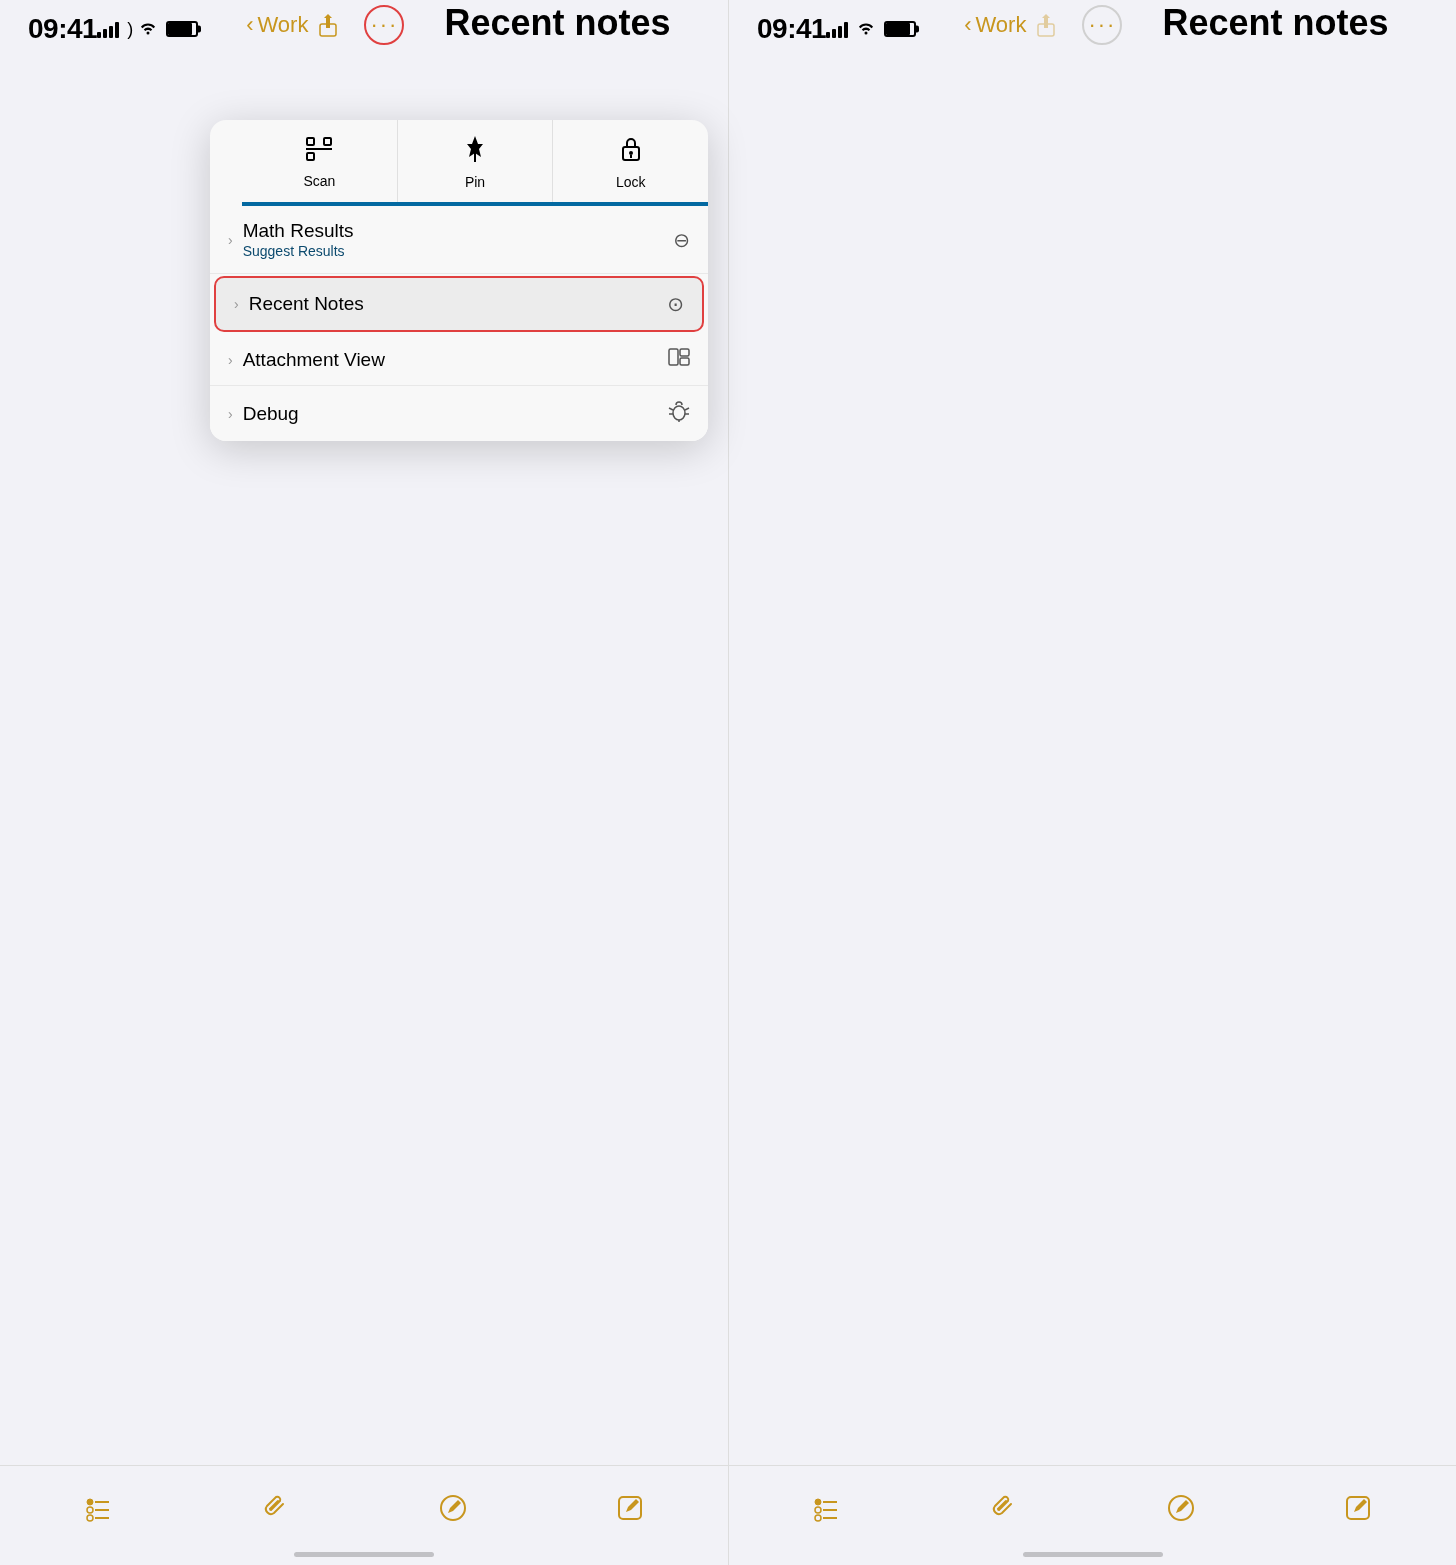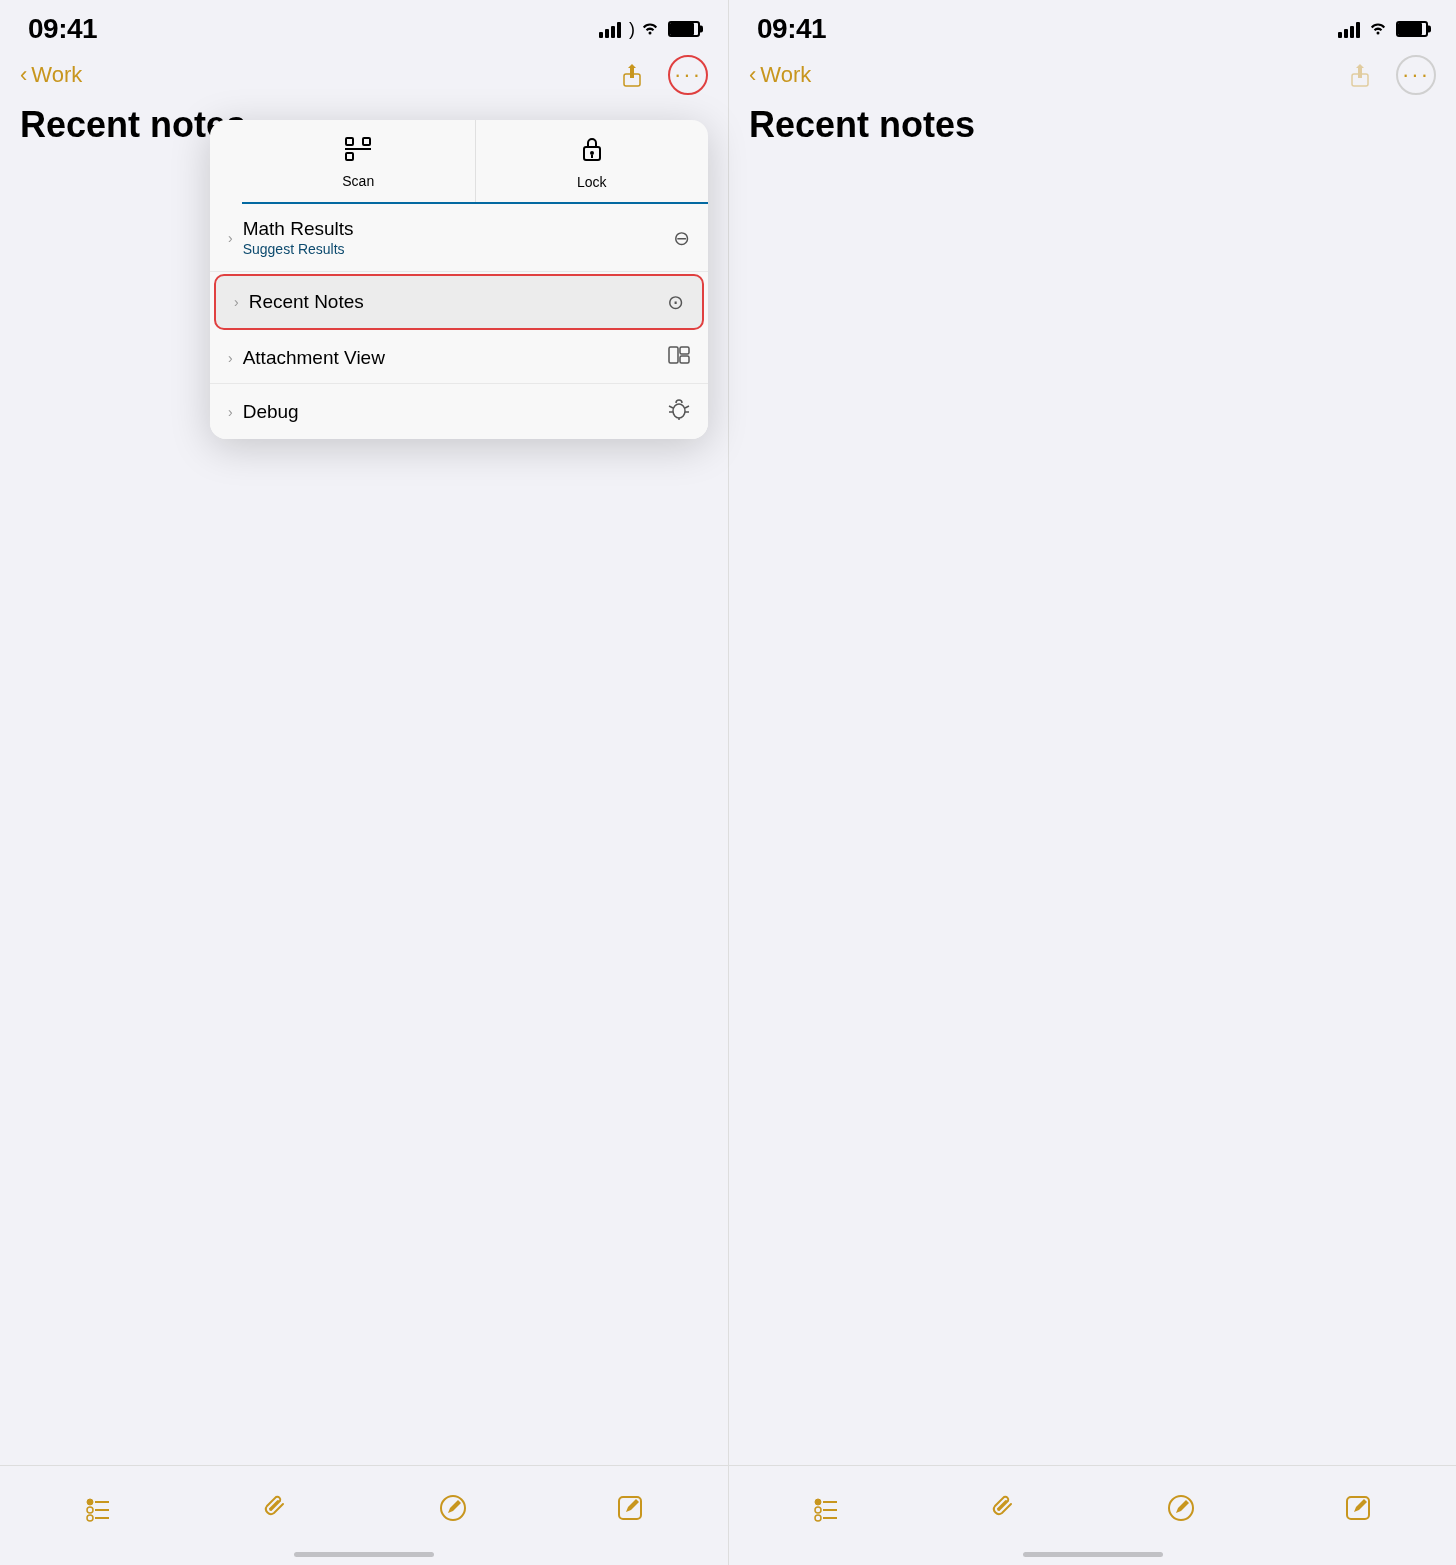--- a/index.html
+++ b/index.html
@@ -11,21 +11,21 @@
       display: flex;
       overflow: hidden;
     }
 
     .phone-panel {
       width: 728px;
       height: 1565px;
       background: #f2f2f7;
       position: relative;
       display: flex;
-      flex-direction: column;
+      flex-direction: row;
     }
 
     
     .status-bar {
       display: flex;
       justify-content: space-between;
       align-items: center;
       padding: 14px 28px 6px;
       height: 50px;
     }
@@ -145,21 +145,21 @@
       background: #f8f8f8;
       border-radius: 16px;
       box-shadow: 0 8px 40px rgba(0,0,0,0.18);
       overflow: hidden;
       z-index: 100;
     }
 
     
     .menu-top-icons {
       display: flex;
-      border-bottom: 2px solid #0369a1;
+      border-bottom: 4px solid #0369a1;
       margin-left: 32px;
     }
     .menu-top-icon-item {
       flex: 1;
       display: flex;
       flex-direction: column;
       align-items: center;
       justify-content: center;
       padding: 16px 8px 12px;
       gap: 6px;
@@ -337,20 +337,29 @@
               <rect x="18" y="1" width="7" height="7" fill="none" stroke="#000" stroke-width="2" rx="1"></rect>
               <rect x="1" y="16" width="7" height="7" fill="none" stroke="#000" stroke-width="2" rx="1"></rect>
               <line x1="0" y1="12" x2="26" y2="12" stroke="#000" stroke-width="2"></line>
             </svg>
         </span>
         <span class="menu-top-icon-label">Scan</span>
       </div>
       <div class="menu-top-icon-item">
         <span class="menu-top-icon-sym">
           <svg width="22" height="26" viewBox="0 0 22 26">
+              <path d="M11 0l3 8h5l-4 5 2 8-6-4-6 4 2-8-4-5h5z" fill="#000"></path>
+              <line x1="11" y1="17" x2="11" y2="26" stroke="#000" stroke-width="2"></line>
+            </svg>
+        </span>
+        <span class="menu-top-icon-label">Pin</span>
+      </div>
+      <div class="menu-top-icon-item">
+        <span class="menu-top-icon-sym">
+          <svg width="22" height="26" viewBox="0 0 22 26">
               <rect x="3" y="11" width="16" height="13" rx="2" fill="none" stroke="#000" stroke-width="2"></rect>
               <path d="M7 11V7a4 4 0 018 0v4" fill="none" stroke="#000" stroke-width="2"></path>
               <circle cx="11" cy="17" r="2" fill="#000"></circle>
               <line x1="11" y1="19" x2="11" y2="22" stroke="#000" stroke-width="2"></line>
             </svg>
         </span>
         <span class="menu-top-icon-label">Lock</span>
       </div>
     </div>
 

